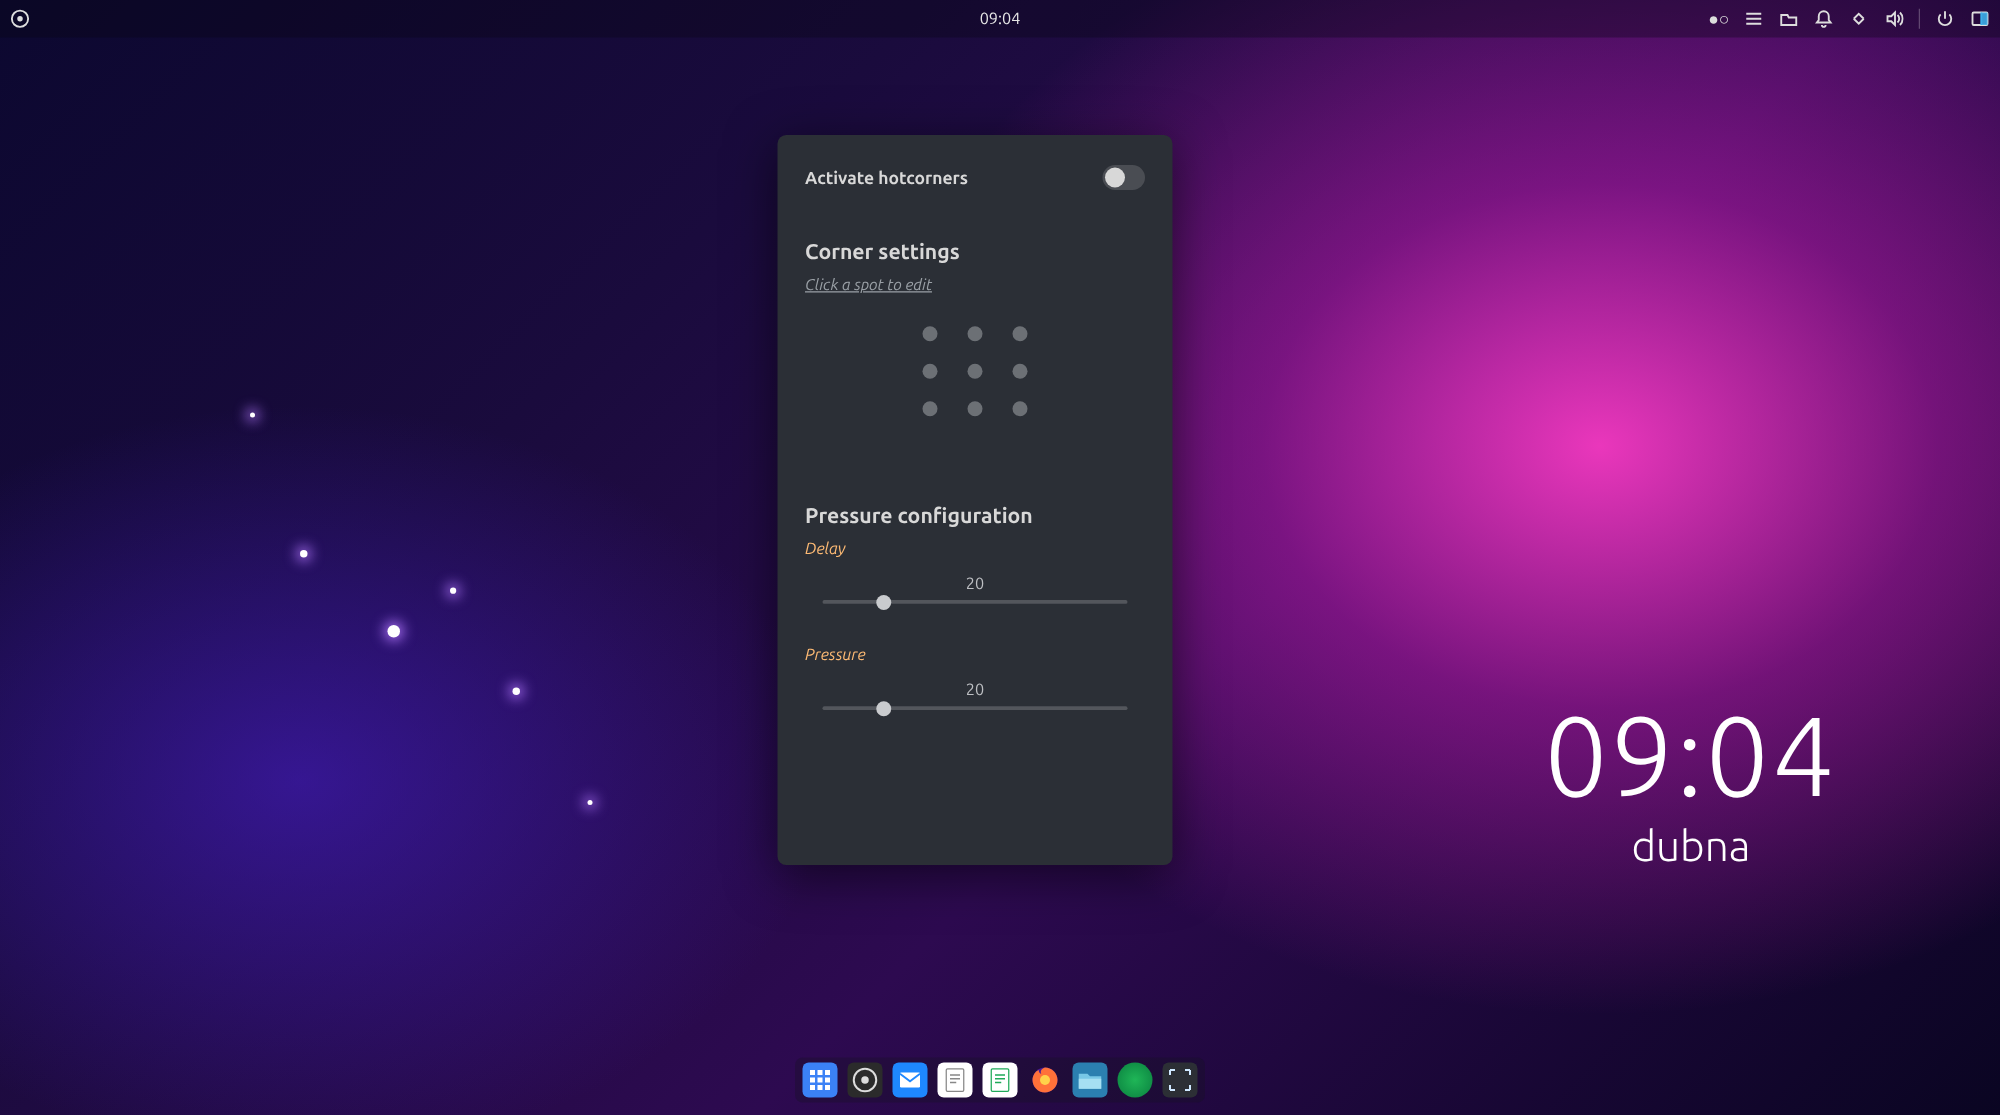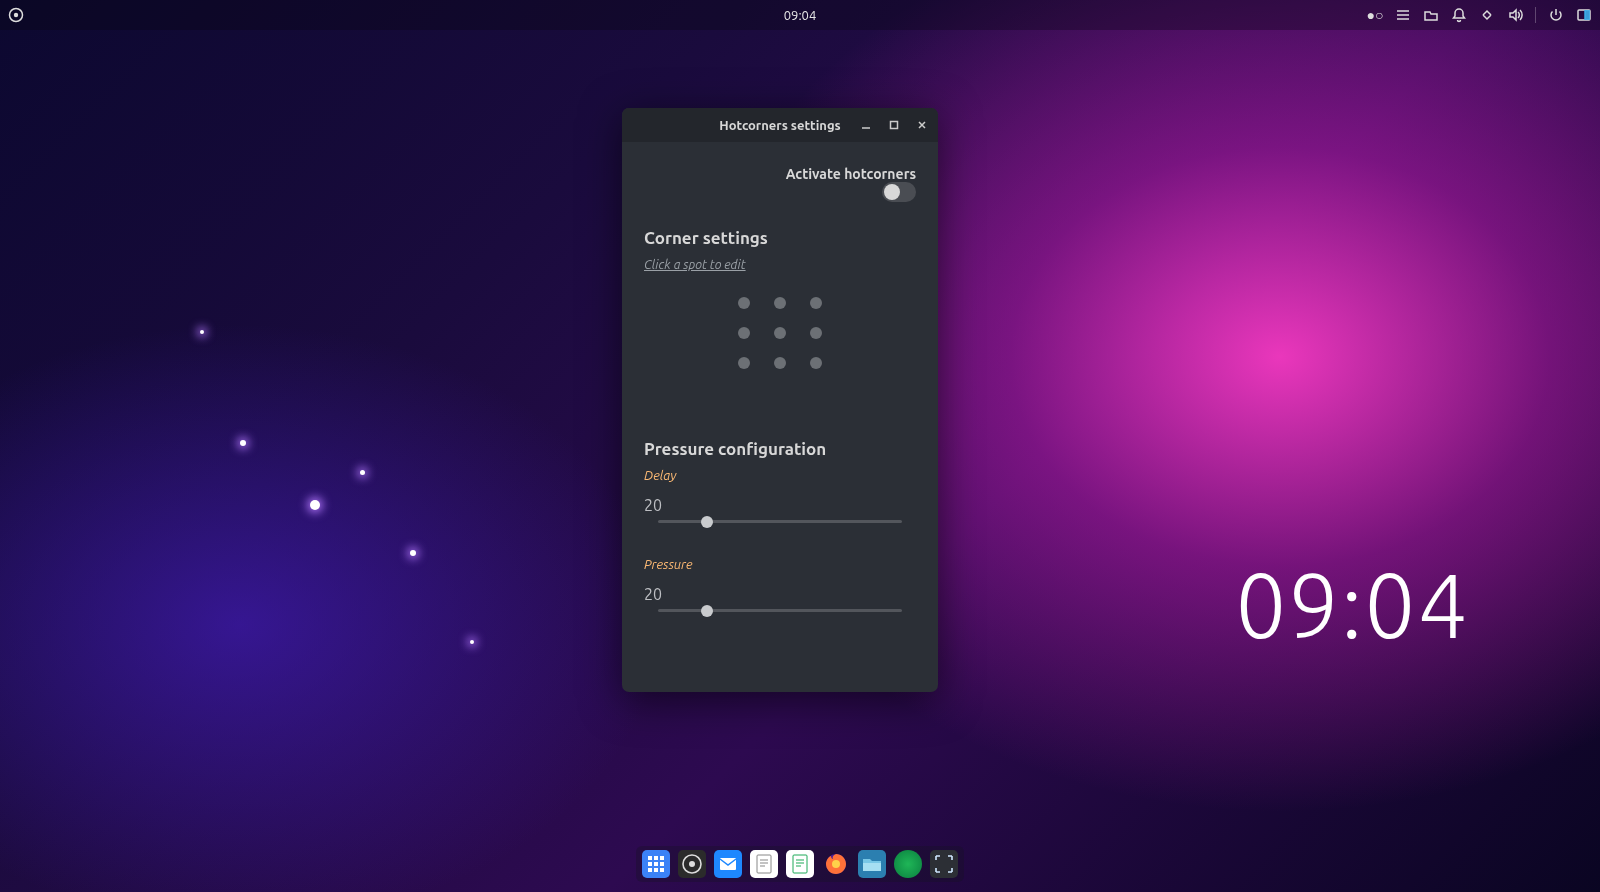--- a/index.html
+++ b/index.html
@@ -61,39 +61,39 @@
     height: 34px; background: #23262c; display: flex; align-items: center;
     justify-content: center; position: relative; font-size: 13px; font-weight: 600;
   }
   .titlebar-controls {
     position: absolute; right: 6px; top: 0; bottom: 0; display: flex; align-items: center; gap: 8px;
   }
   .tb-btn { width: 20px; height: 20px; display: flex; align-items: center; justify-content: center; cursor: pointer; color:#ccc; border-radius:3px; }
   .tb-btn svg { width: 12px; height: 12px; stroke:#ccc; stroke-width:1.5; fill:none; }
 
   .win-body { padding: 18px 22px; flex: 1; font-size: 13px; }
-  .row-activate { display: flex; justify-content: space-between; align-items: flex-end; margin-top: 6px; margin-bottom: 26px; flex-direction: column; }
+  .row-activate { display: flex; justify-content: space-between; align-items: center; margin-top: 6px; margin-bottom: 40px; }
   .row-activate .label { font-weight: 600; font-size: 14px; }
   .switch {
     width: 34px; height: 20px; background: #4a4d53; border-radius: 10px; position: relative; cursor: pointer;
   }
   .switch::after {
     content: ""; position: absolute; left: 2px; top: 2px; width: 16px; height: 16px;
     border-radius: 50%; background: #d8d8d8;
   }
 
   .section-title { font-weight: 600; font-size: 17px; margin-bottom: 10px; }
   .hint { font-style: italic; color: #9aa0a6; font-size: 12.5px; margin-bottom: 26px; text-decoration: underline; }
 
   .grid9 { display: grid; grid-template-columns: repeat(3, 12px); grid-template-rows: repeat(3, 12px); gap: 18px 24px; justify-content: center; margin-bottom: 70px; }
   .dot { width: 12px; height: 12px; border-radius: 50%; background: #6c7075; cursor: pointer; }
 
   .slider-block { margin-bottom: 34px; }
   .slider-label { font-style: italic; color: #fdba74; font-size: 13px; margin-bottom: 14px; }
-  .slider-value { text-align: left; font-size: 16px; color: #bdbfc3; margin-bottom: 6px; }
+  .slider-value { text-align: center; font-size: 13px; color: #bdbfc3; margin-bottom: 6px; }
   .slider-track {
     position: relative; height: 3px; background: #53565c; border-radius: 2px; margin: 0 14px;
   }
   .slider-thumb {
     position: absolute; top: 50%; transform: translate(-50%,-50%);
     width: 12px; height: 12px; border-radius: 50%; background: #c9cbce;
   }
 
   
   .sparkle { position: absolute; width:6px; height:6px; background: #fff; border-radius:50%; box-shadow: 0 0 10px 3px rgba(180,120,255,0.9); }
@@ -156,43 +156,24 @@
           <rect x="2" y="3" width="12" height="10" rx="1"></rect>
           <path d="M9 3v10" stroke="#3daee9"></path>
           <rect x="9" y="3" width="5" height="10" fill="#3daee9" stroke="none" opacity="0.9"></rect>
         </svg>
       </span>
   </div>
 </div>
 
 <div class="desk-clock">
   <div class="time">09:04</div>
+  <div class="date">dubna</div>
 </div>
 
 <div class="window">
-  <div class="titlebar">
-    <span>Hotcorners settings</span>
-    <div class="titlebar-controls">
-      <span class="tb-btn">
-          <svg viewBox="0 0 12 12">
-            <path d="M2 9h8"></path>
-          </svg>
-        </span>
-      <span class="tb-btn">
-          <svg viewBox="0 0 12 12">
-            <rect x="2.5" y="2.5" width="7" height="7"></rect>
-          </svg>
-        </span>
-      <span class="tb-btn">
-          <svg viewBox="0 0 12 12">
-            <path d="M3 3l6 6M9 3l-6 6"></path>
-          </svg>
-        </span>
-    </div>
-  </div>
 
   <div class="win-body">
     <div class="row-activate">
       <span class="label">Activate hotcorners</span>
       <span class="switch"></span>
     </div>
 
     <div class="section-title">Corner settings</div>
     <div class="hint">Click a spot to edit</div>
 

